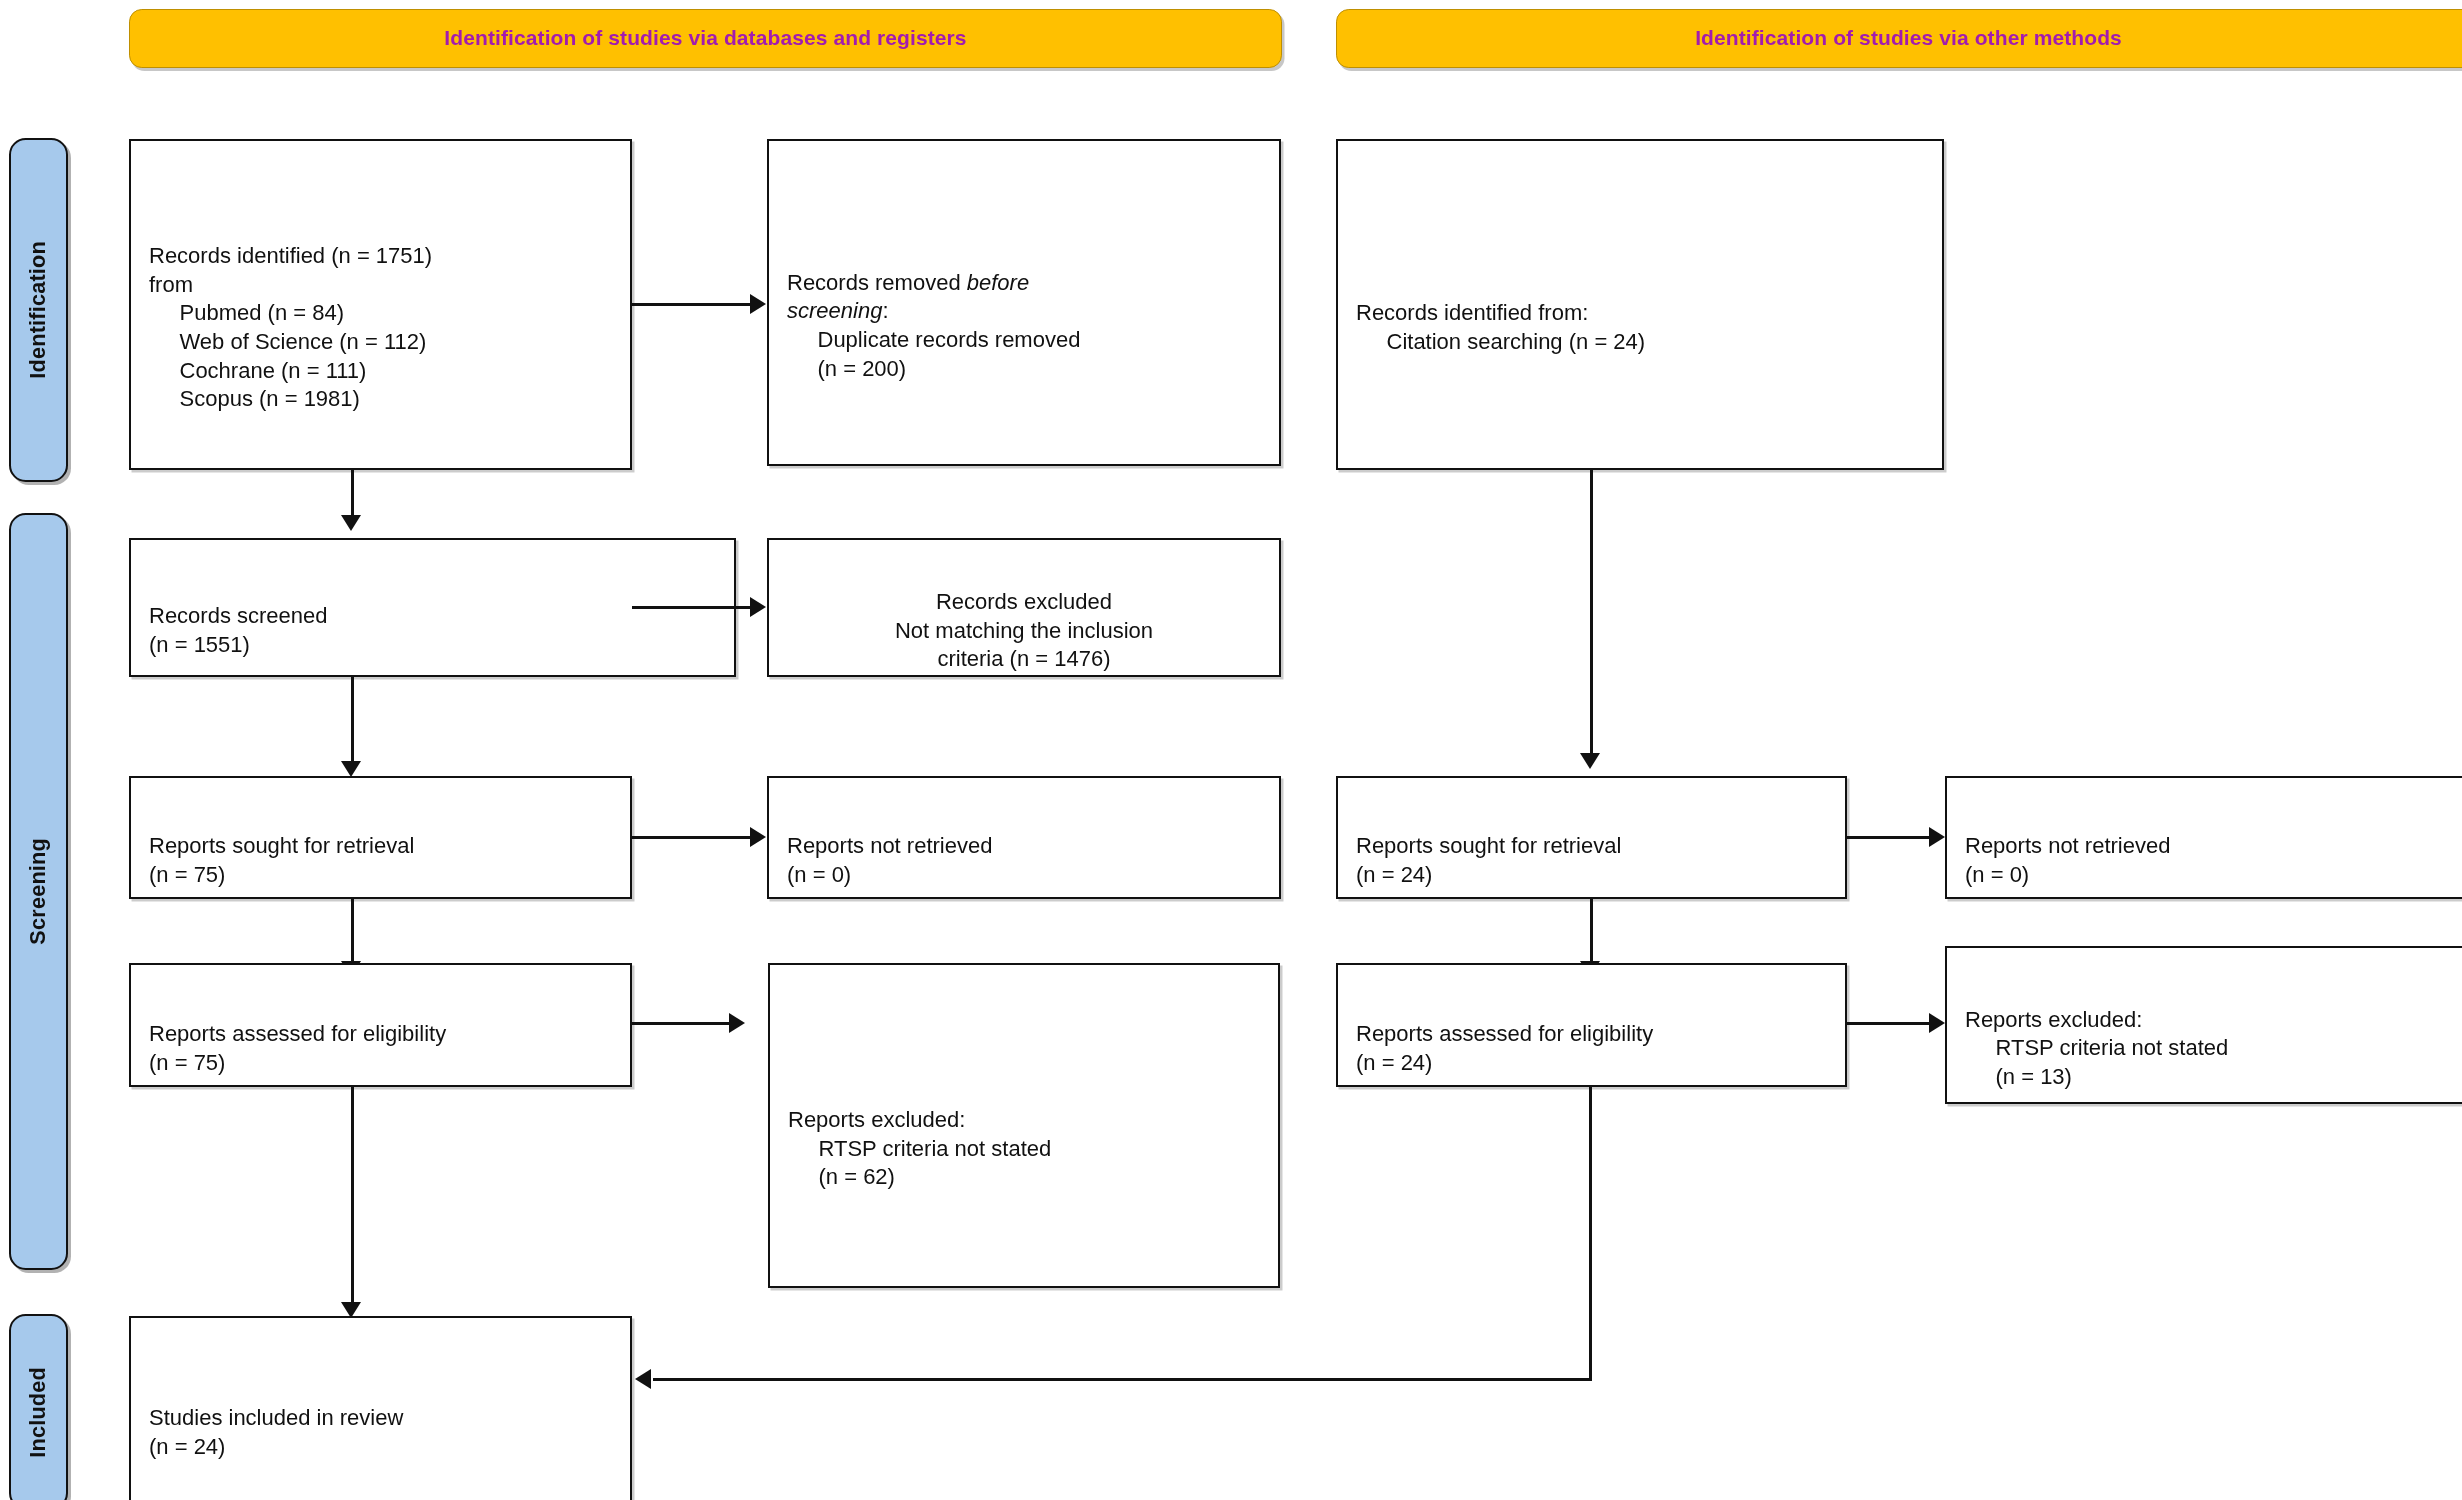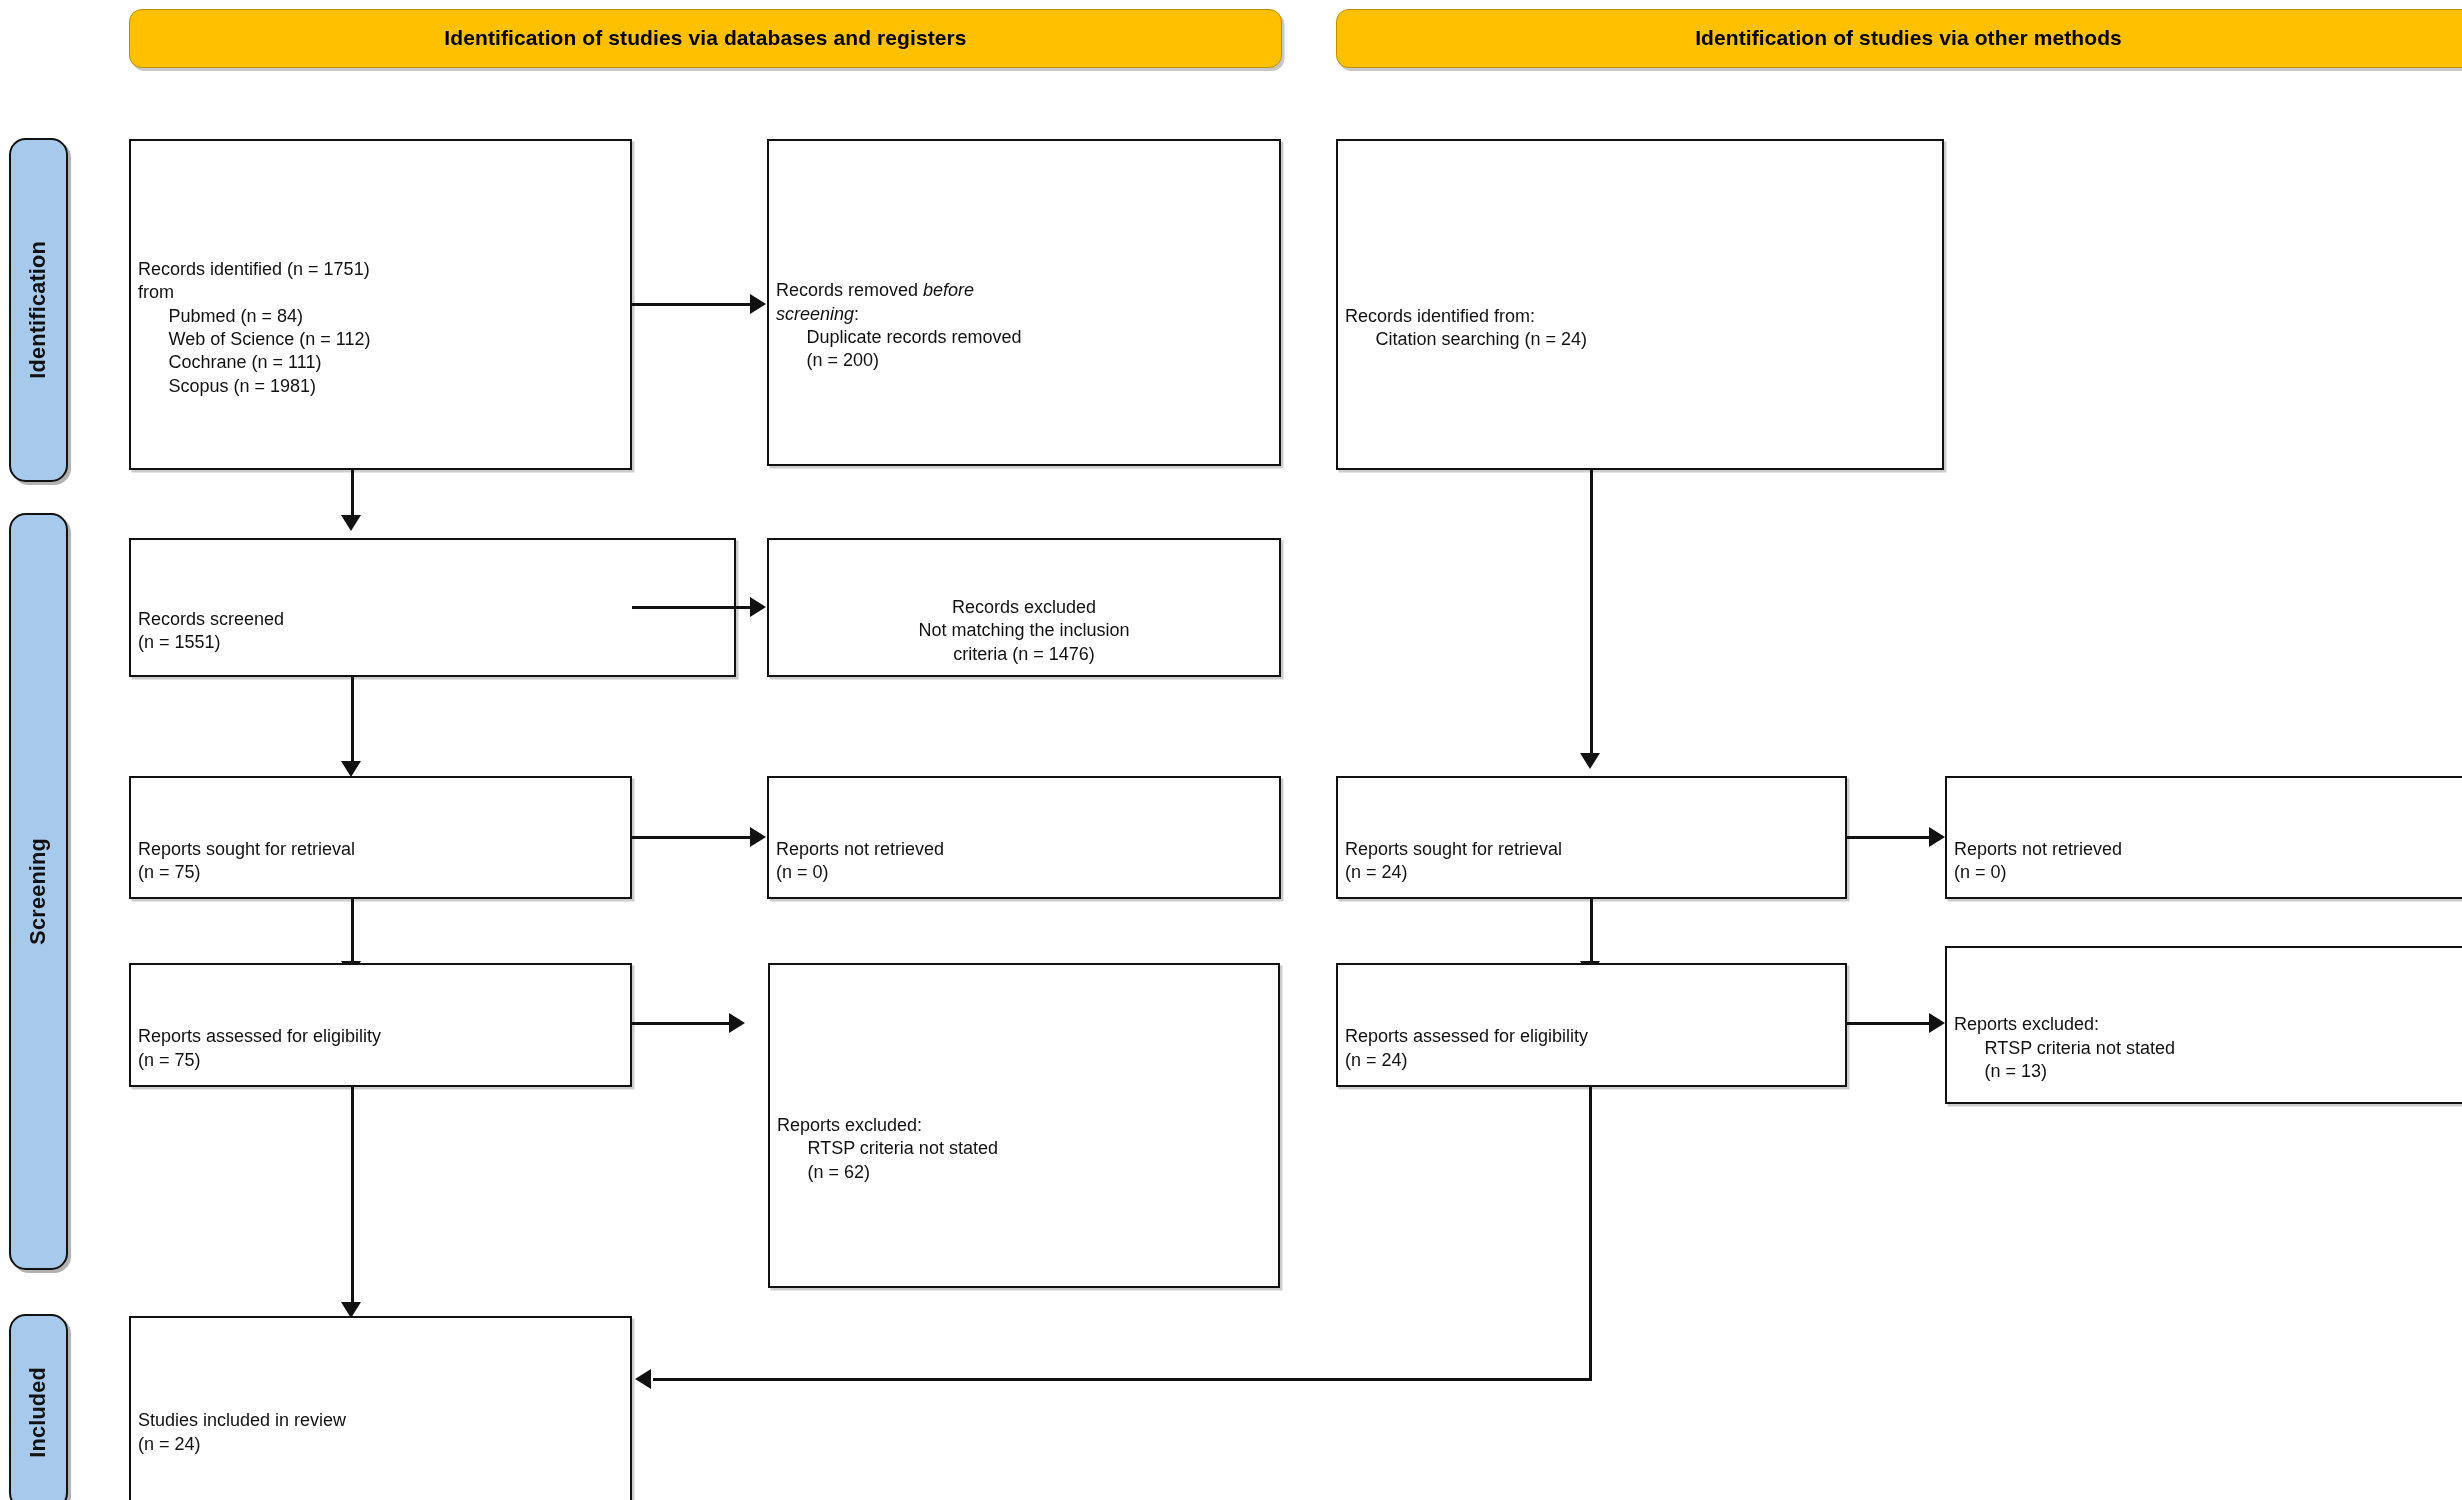--- a/index.html
+++ b/index.html
@@ -12,21 +12,21 @@
     position:absolute;
     background:#FFC000;
     border:1.5px solid #BF8F00;
     border-radius:12.8px;
     display:flex;align-items:center;justify-content:center;
     box-shadow:2.5px 3px 0 rgba(0,0,0,.22);
   }
   .banner span{
     font-weight:bold;
     font-size:21px;
-    color:#000000;
+    color:#a21caf;
     letter-spacing:0.1px;
     text-align:left;
   }
 
   
   .stagelabel{
     position:absolute;
     background:#A6C9EC;
     border:2.5px solid #111;
     border-radius:16.7px;
@@ -46,22 +46,22 @@
   
   .box{
     position:absolute;
     background:#ffffff;
     border:2.5px solid #111;
     box-sizing:border-box;
     display:flex;align-items:center;
     box-shadow:2.5px 2.5px 0 rgba(0,0,0,.20);
   }
   .box .txt{
-    padding:0 7px;
-    font-size:18px;
+    padding:0 18px;
+    font-size:22px;
     line-height:1.30;
     color:#111;
     width:100%;
     margin-top:47px;
   }
   .box .txt .ln{white-space:pre-wrap;}
   .ind{padding-left:30.5px;display:block;}
   em{font-style:italic;}
 
   

